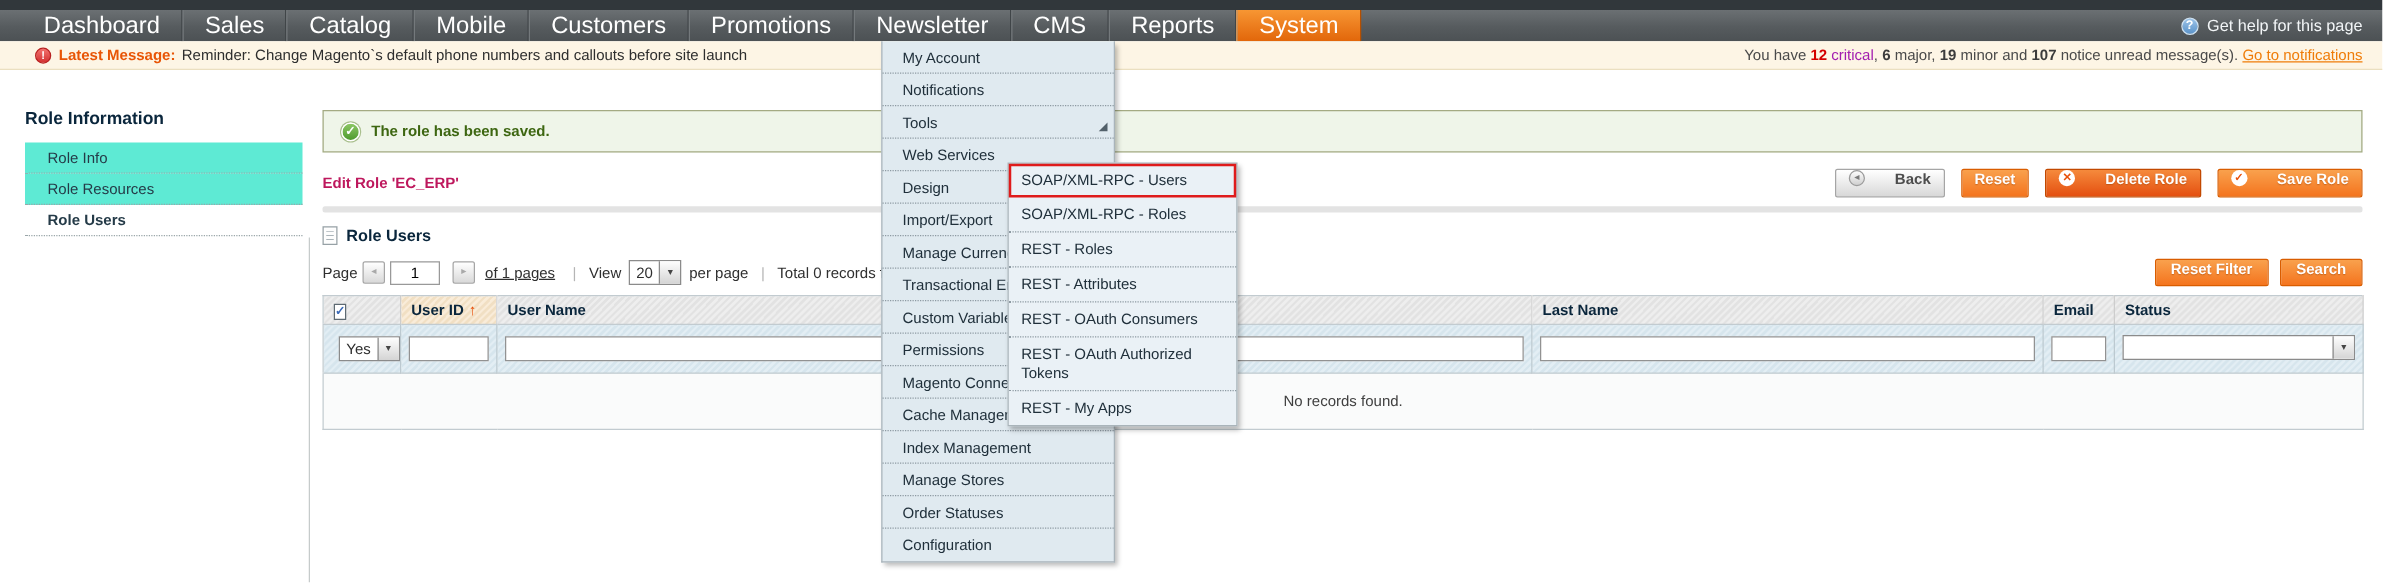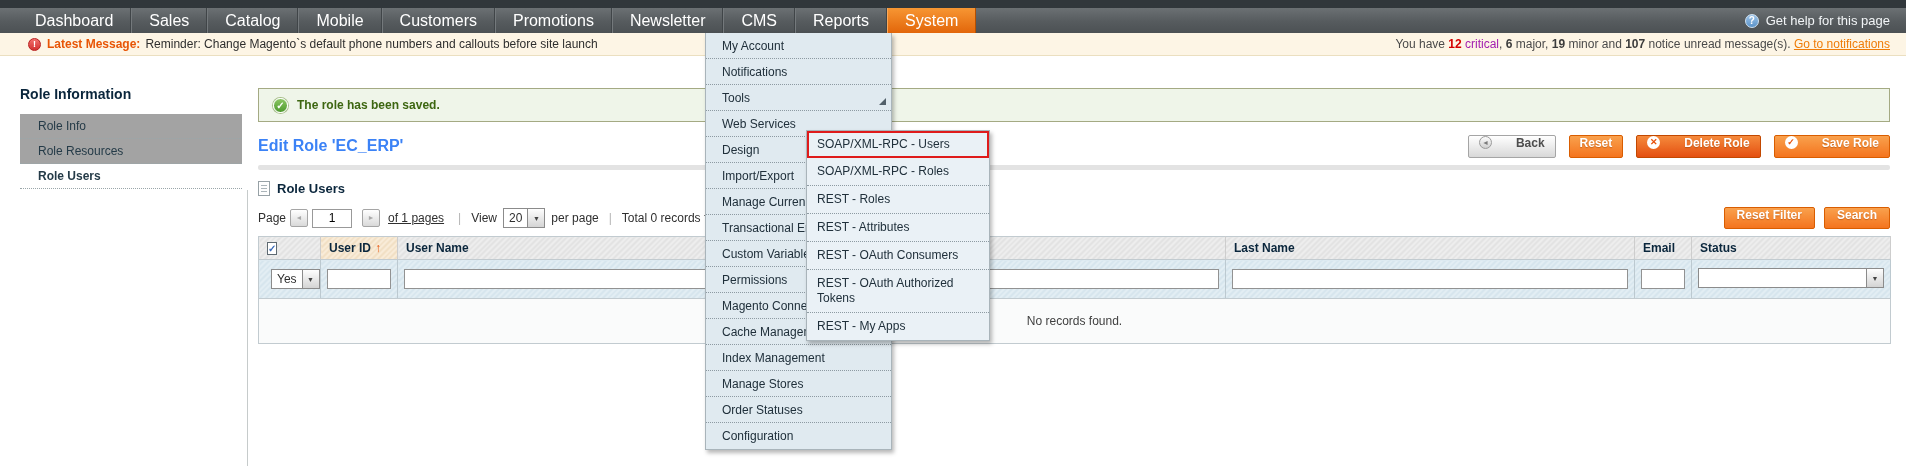--- a/index.html
+++ b/index.html
@@ -9,21 +9,21 @@
     background:#ffffff; overflow:hidden; color:#2f2f2f;
   }
   
   .top-strip { position:absolute; top:0; left:0; width:100%; height:8px; background:#31373b; }
   .navbar {
     position:absolute; top:8px; left:0; width:100%; height:25px;
     background:linear-gradient(#6b7073,#565b5e 55%,#4c5154);
     display:flex; align-items:stretch; padding-left:18px;
   }
   .nav-item {
-    display:flex; align-items:center; padding:0 17px; color:#fff; font-size:16px;
+    display:flex; align-items:center; padding:0 17px; color:#fff; font-size:19px;
     border-right:1px solid #404548; border-left:1px solid #74797c; cursor:pointer; white-space:nowrap;
   }
   .nav-item:first-child { border-left:none; }
   .nav-item.active {
     background:linear-gradient(#f79633,#e2660a); border-left-color:#f9a95c; border-right-color:#b54f00;
   }
   .nav-help { margin-left:auto; display:flex; align-items:center; gap:7px; padding-right:16px; color:#f2f5f7; font-size:13px; cursor:pointer; }
   .help-icon { width:14px; height:14px; border-radius:50%; background:linear-gradient(#9cc3e8,#5b93c9); border:1px solid #cfe2f2; color:#fff; font-size:10px; font-weight:bold; line-height:12px; text-align:center; }
   .message-bar {
     position:absolute; top:33px; left:0; width:100%; height:23px;
@@ -35,34 +35,34 @@
   .message-text { color:#2e2e2e; }
   .notif-summary { margin-left:auto; color:#4a4a4a; }
   .notif-summary b { color:#3c3c3c; }
   .red-bold { color:#d40000; font-weight:bold; }
   .red { color:#a21caf; }
   .notif-link { color:#ef7c08; text-decoration:underline; cursor:pointer; }
   
   .sidebar { position:absolute; left:20px; top:86px; width:222px; }
   .sidebar-title { font-size:14px; font-weight:bold; color:#0a263c; margin-bottom:12px; }
   .sidebar-item {
-    background:#a3a3a3; border-bottom:1px dotted #9aa6a9; padding:5px 4px 5px 18px;
+    background:#5eead4; border-bottom:1px dotted #9aa6a9; padding:5px 4px 5px 18px;
     color:#253b48; cursor:pointer;
   }
   .sidebar-item.active { background:#ffffff; font-weight:bold; }
   .v-divider { position:absolute; left:247px; top:190px; height:276px; width:1px; background:#c6cbcb; }
   
   .main { position:absolute; left:258px; top:80px; width:1632px; }
   .success-box {
     margin-top:8px; height:34px; background:#eff5e9; border:1px solid #a4aa83;
     display:flex; align-items:center; padding:0 10px; color:#3d6611; font-weight:bold;
   }
   .success-icon { width:15px; height:15px; border-radius:50%; background:linear-gradient(#8cc765,#4e9a2e); border:1px solid #fff; box-shadow:0 0 0 1px #a9bf8d; color:#fff; font-size:10px; font-weight:bold; line-height:14px; text-align:center; margin:0 9px 0 4px; flex:0 0 auto; }
   .header-row { margin-top:12px; height:24px; display:flex; align-items:center; }
-  .page-title { font-size:16px; font-weight:bold; color:#3b82f6; }
+  .page-title { font-size:12px; font-weight:bold; color:#be185d; }
   .action-btns { margin-left:auto; display:flex; gap:13px; }
   .btn { display:inline-flex; align-items:flex-start; gap:24px; height:23px; padding:0 10px; font-size:12px; font-weight:bold; border-radius:2px; cursor:pointer; white-space:nowrap; }
   .btn-back { background:linear-gradient(#ffffff,#d8d8d8); border:1px solid #a5a5a5; color:#4d4d4d; }
   .back-ico { width:13px; height:13px; border-radius:50%; background:linear-gradient(#fdfdfd,#cfcfcf); border:1px solid #9b9b9b; color:#7a7a7a; font-size:7px; line-height:11px; text-align:center; }
   .btn-orange { background:linear-gradient(#f9a14d,#f4741e); border:1px solid #d95d00; color:#fff; text-shadow:0 1px 1px rgba(140,60,0,.45); }
   .btn-delete { background:linear-gradient(#f58a3c,#e44f10); border:1px solid #c24800; }
   .btn-circle { width:13px; height:13px; border-radius:50%; background:#fff; color:#e8500a; font-size:9px; font-weight:bold; line-height:13px; text-align:center; text-shadow:none; }
   .divider-bar { margin-top:7px; height:5px; background:#e3e3e3; border-radius:2px; }
   .section-row { margin-top:11px; display:flex; align-items:center; gap:7px; }
   .grid-icon { width:12px; height:15px; background:#fdfdfd; border:1px solid #97a1a6; box-shadow:inset 0 0 0 1px #fff; position:relative; }

